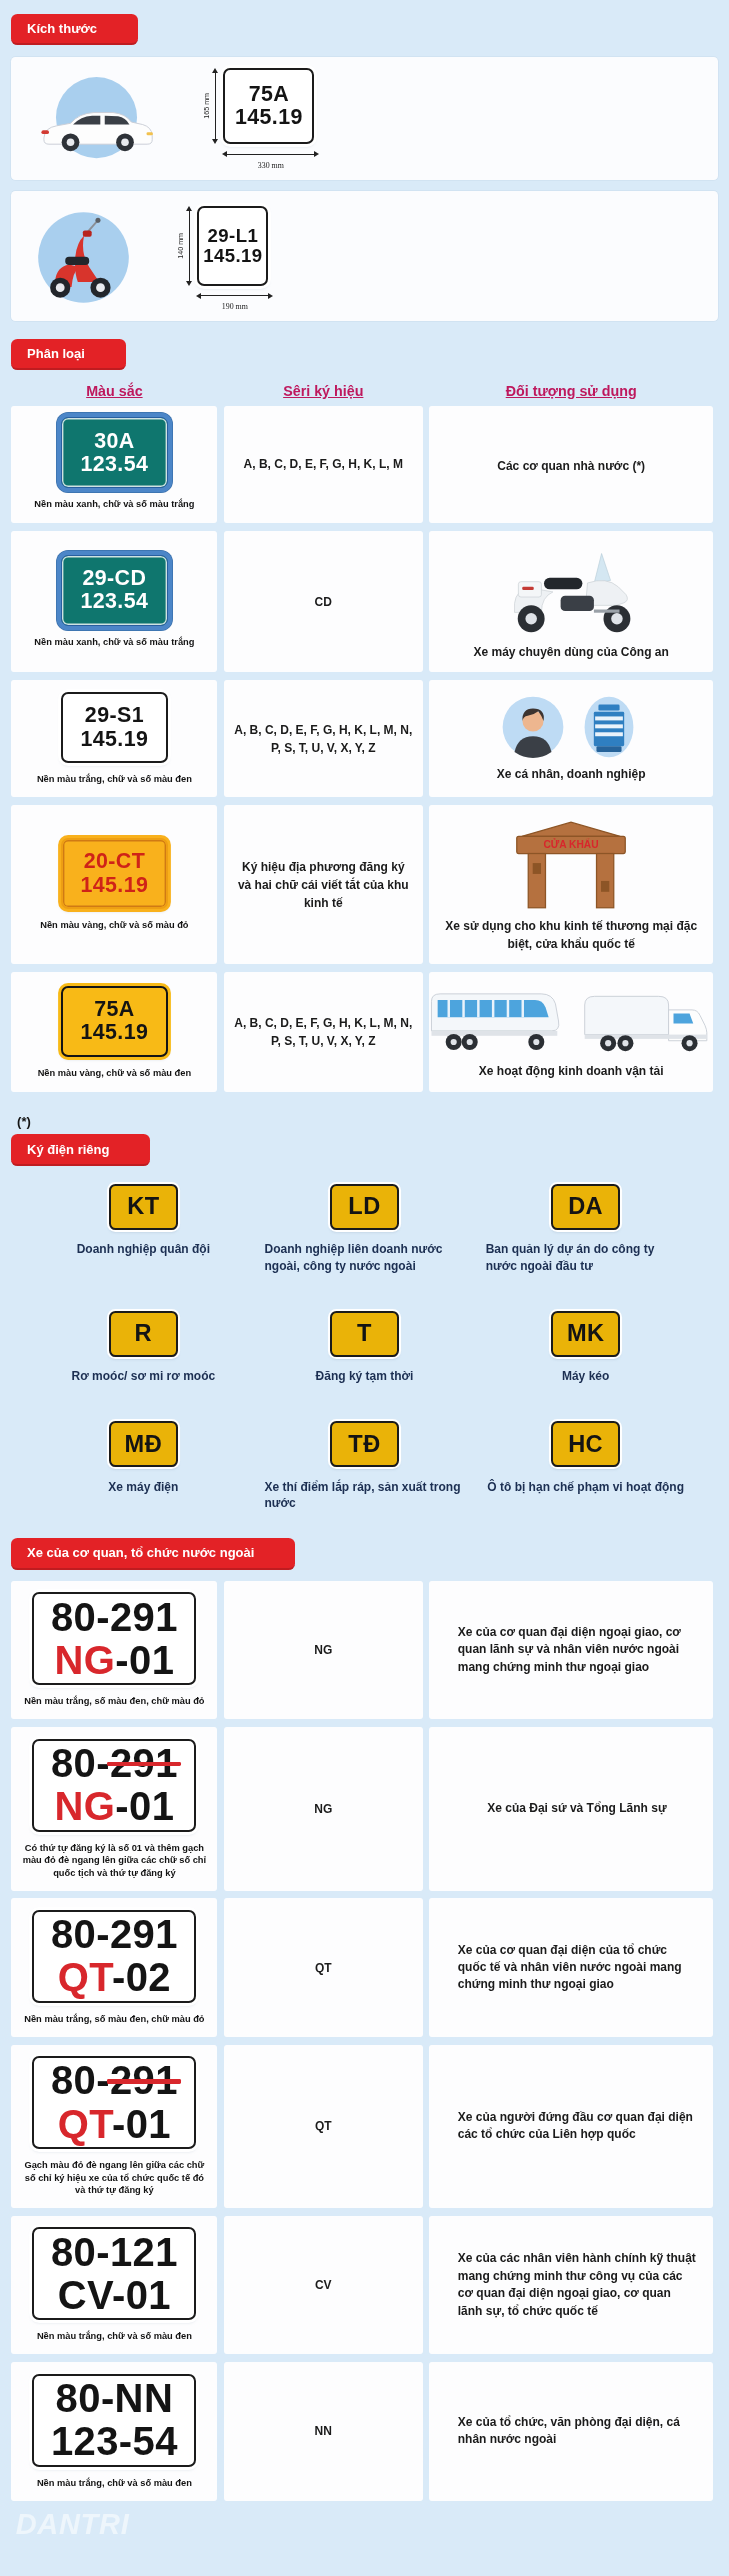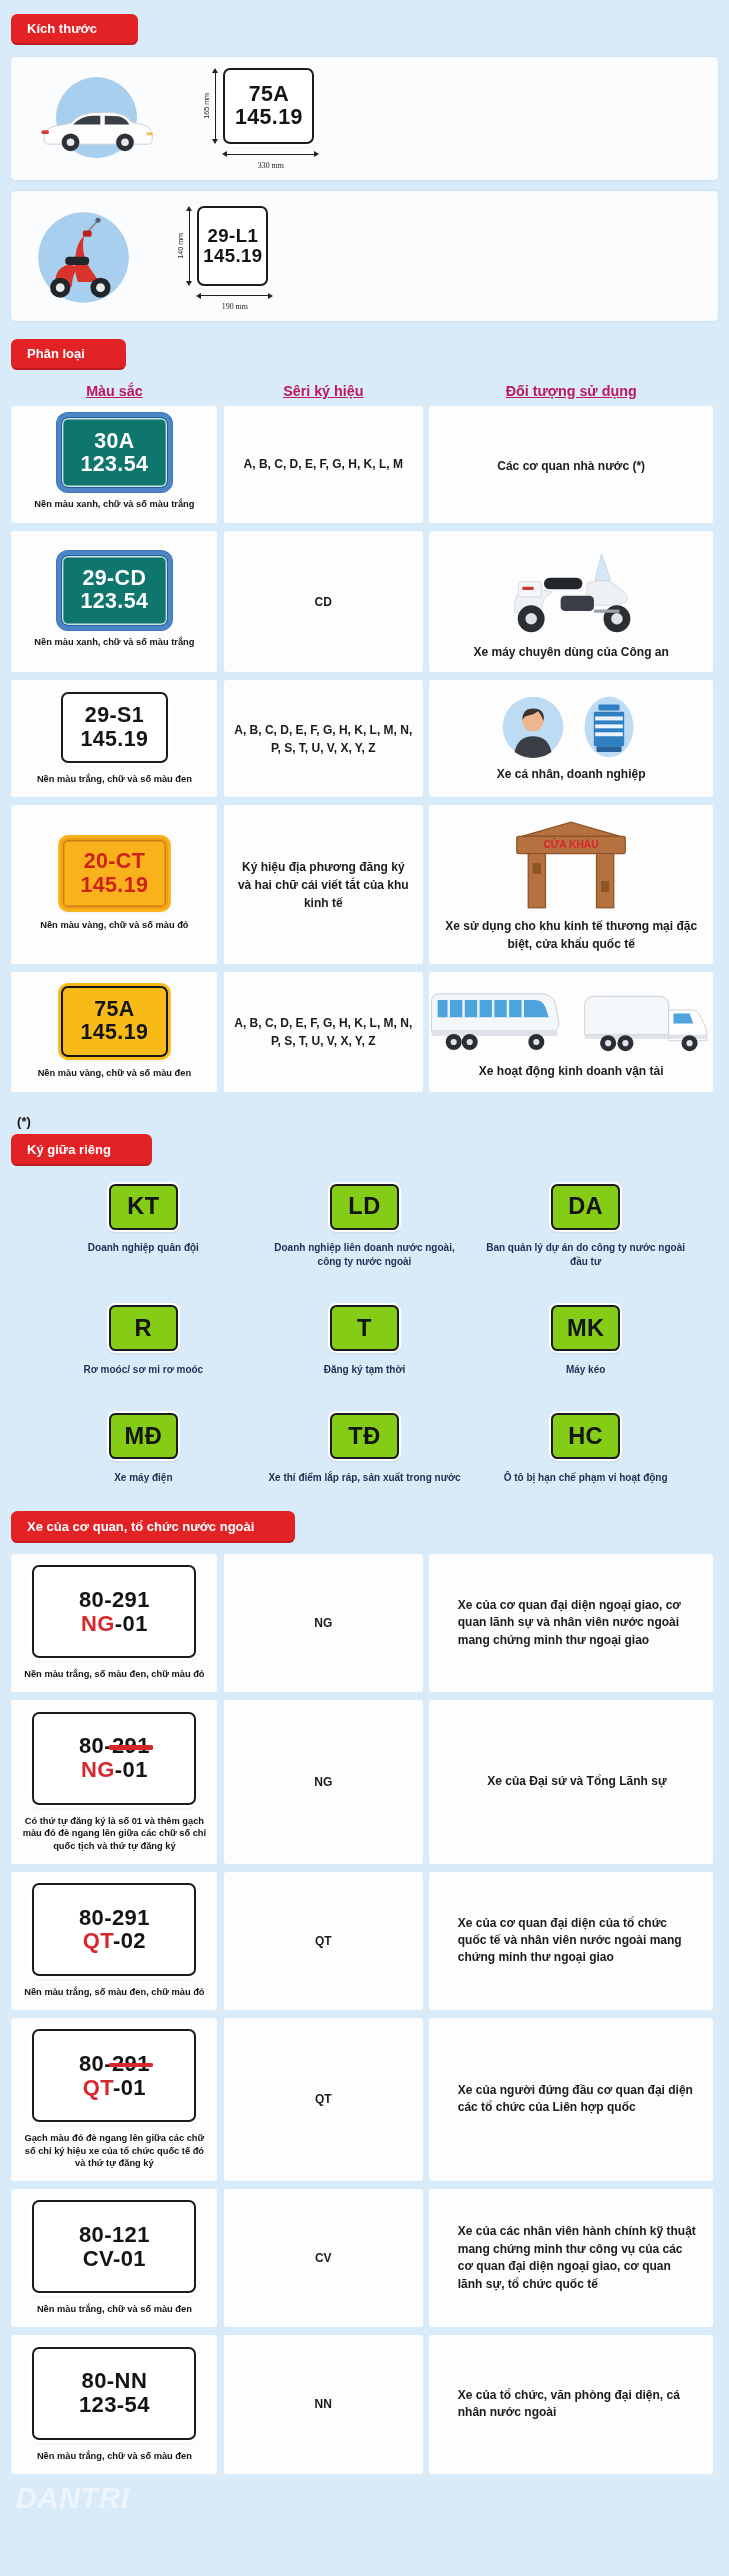--- a/index.html
+++ b/index.html
@@ -54,22 +54,22 @@
   }
   .plate .pl { line-height:1.08; white-space:nowrap; letter-spacing:0.4px; }
   .plate-white  { background:#fff; border:2.1px solid #1b1b1b; color:#141414; box-shadow:0 0 0 2.9px #fff,0 1.4px 3.6px rgba(110,135,160,.4); }
   .plate-blue   { background:#0f766e; border:1.4px solid #285f9f; color:#fff; box-shadow:0 0 0 4.3px #4c86c8,0 0 0 5px #3a70ab, inset 0 0 0 1.4px rgba(255,255,255,.8); }
   .plate-yellow-red { background:#f9b11c; border:2.1px solid #ee9f13; color:#cf2318; box-shadow:inset 0 0 0 1.4px #d07a14,0 0 0 2.9px #f9b11c,0 1.4px 3.6px rgba(110,135,160,.4); }
   .plate-yellow { background:#f8ba16; border:2.1px solid #141414; color:#141414; box-shadow:0 0 0 2.9px #f8ba16,0 1.4px 3.6px rgba(110,135,160,.4); }
   .sq-plate { width:91px; height:76px; font-size:21.4px; }
   .long-plate { width:237px; height:46px; font-size:25px; }
   .moto-plate { width:71px; height:80px; font-size:18.6px; }
   .cls-plate { width:107px; height:71px; font-size:21.4px; }
-  .f-plate { width:164px; height:93px; font-size:22px; border-width:2.9px; }
-  .sp-plate { width:69px; height:46px; font-size:23.6px; background:#84cc16; border:2.1px solid #1b1b1b; border-radius:6.4px; color:#141414; box-shadow:0 0 0 2.1px #fff,0 1.4px 2.9px rgba(110,135,160,.35); }
+  .f-plate { width:164px; height:93px; font-size:40px; border-width:2.9px; }
+  .sp-plate { width:69px; height:46px; font-size:23.6px; background:#eab308; border:2.1px solid #1b1b1b; border-radius:6.4px; color:#141414; box-shadow:0 0 0 2.1px #fff,0 1.4px 2.9px rgba(110,135,160,.35); }
   .plate-cap { font-size:9.3px; font-weight:bold; color:#131313; text-align:center; margin-top:10px; line-height:1.35; }
   .strike { position:relative; display:inline-block; }
   .strike::after { content:""; position:absolute; left:-2.9px; right:-2.9px; top:46%; height:4.3px; background:#d8272c; border-radius:1.4px; }
   .red { color:#d8272c; }
 
   
   .thead { display:grid; grid-template-columns:206px 199px 284px; gap:6.4px; margin:1.4px 0 7.1px 0; }
   .thead .hcell { text-align:center; font-size:14.3px; font-weight:bold; color:#be185d;text-decoration:underline; }
   .trow { display:grid; grid-template-columns:206px 199px 284px; gap:6.4px; margin-bottom:7.9px; }
   .tcell { background:#fdfdfe; border-radius:2.9px; display:flex; flex-direction:column; align-items:center; justify-content:center; padding:11.4px 10px; min-height:117px; }
@@ -80,21 +80,21 @@
   .icons-row { display:flex; align-items:flex-end; justify-content:center; gap:10px; line-height:0; }
 
   
   .footnote { position:relative; padding:14.3px 4.3px 10px 36px; margin-bottom:5.7px; }
   .fmark { position:absolute; left:5.7px; top:14.3px; font-size:13px; font-weight:bold; color:#141414; }
   .fline { font-size:12px; font-weight:600; color:#141414; line-height:1.62; }
 
   
   .sp-grid { display:grid; grid-template-columns:repeat(3,1fr); row-gap:37px; padding:7.1px 21.4px 4.3px 21.4px; margin-bottom:18.6px; }
   .sp-item { display:flex; flex-direction:column; align-items:center; }
-  .sp-cap { margin-top:11.4px; font-size:10px; font-weight:bold; color:#1c2f52; text-align:center; line-height:1.35; max-width:200px; }
+  .sp-cap { margin-top:11.4px; font-size:12px; font-weight:bold; color:#1c2f52; line-height:1.35; max-width:200px; }
 
   
   .watermark { margin:7.1px 0 0 4.3px; font-size:29px; font-weight:800; font-style:italic; letter-spacing:0.7px; color:rgba(255,255,255,.55); }
 
   .icon { display:inline-block; line-height:0; }
 </style>
 </head>
 <body>
 
 <div class="page">
@@ -361,21 +361,21 @@
         <div class="fline"></div>
         <div class="fline"></div>
         <div class="fline"></div>
         <div class="fline"></div>
         <div class="fline"></div>
         <div class="fline"></div>
       </div>
   </section>
 
   <section>
-    <div class="badge">Ký giữa riêng</div>
+    <div class="badge">Ký điện riêng</div>
     <div class="sp-grid">
 
     <div class="sp-item">
           <div class="plate sp-plate">
             <span class="pl">KT</span>
           </div>
           <div class="sp-cap">Doanh nghiệp quân đội</div>
         </div>
         <div class="sp-item">
           <div class="plate sp-plate">

